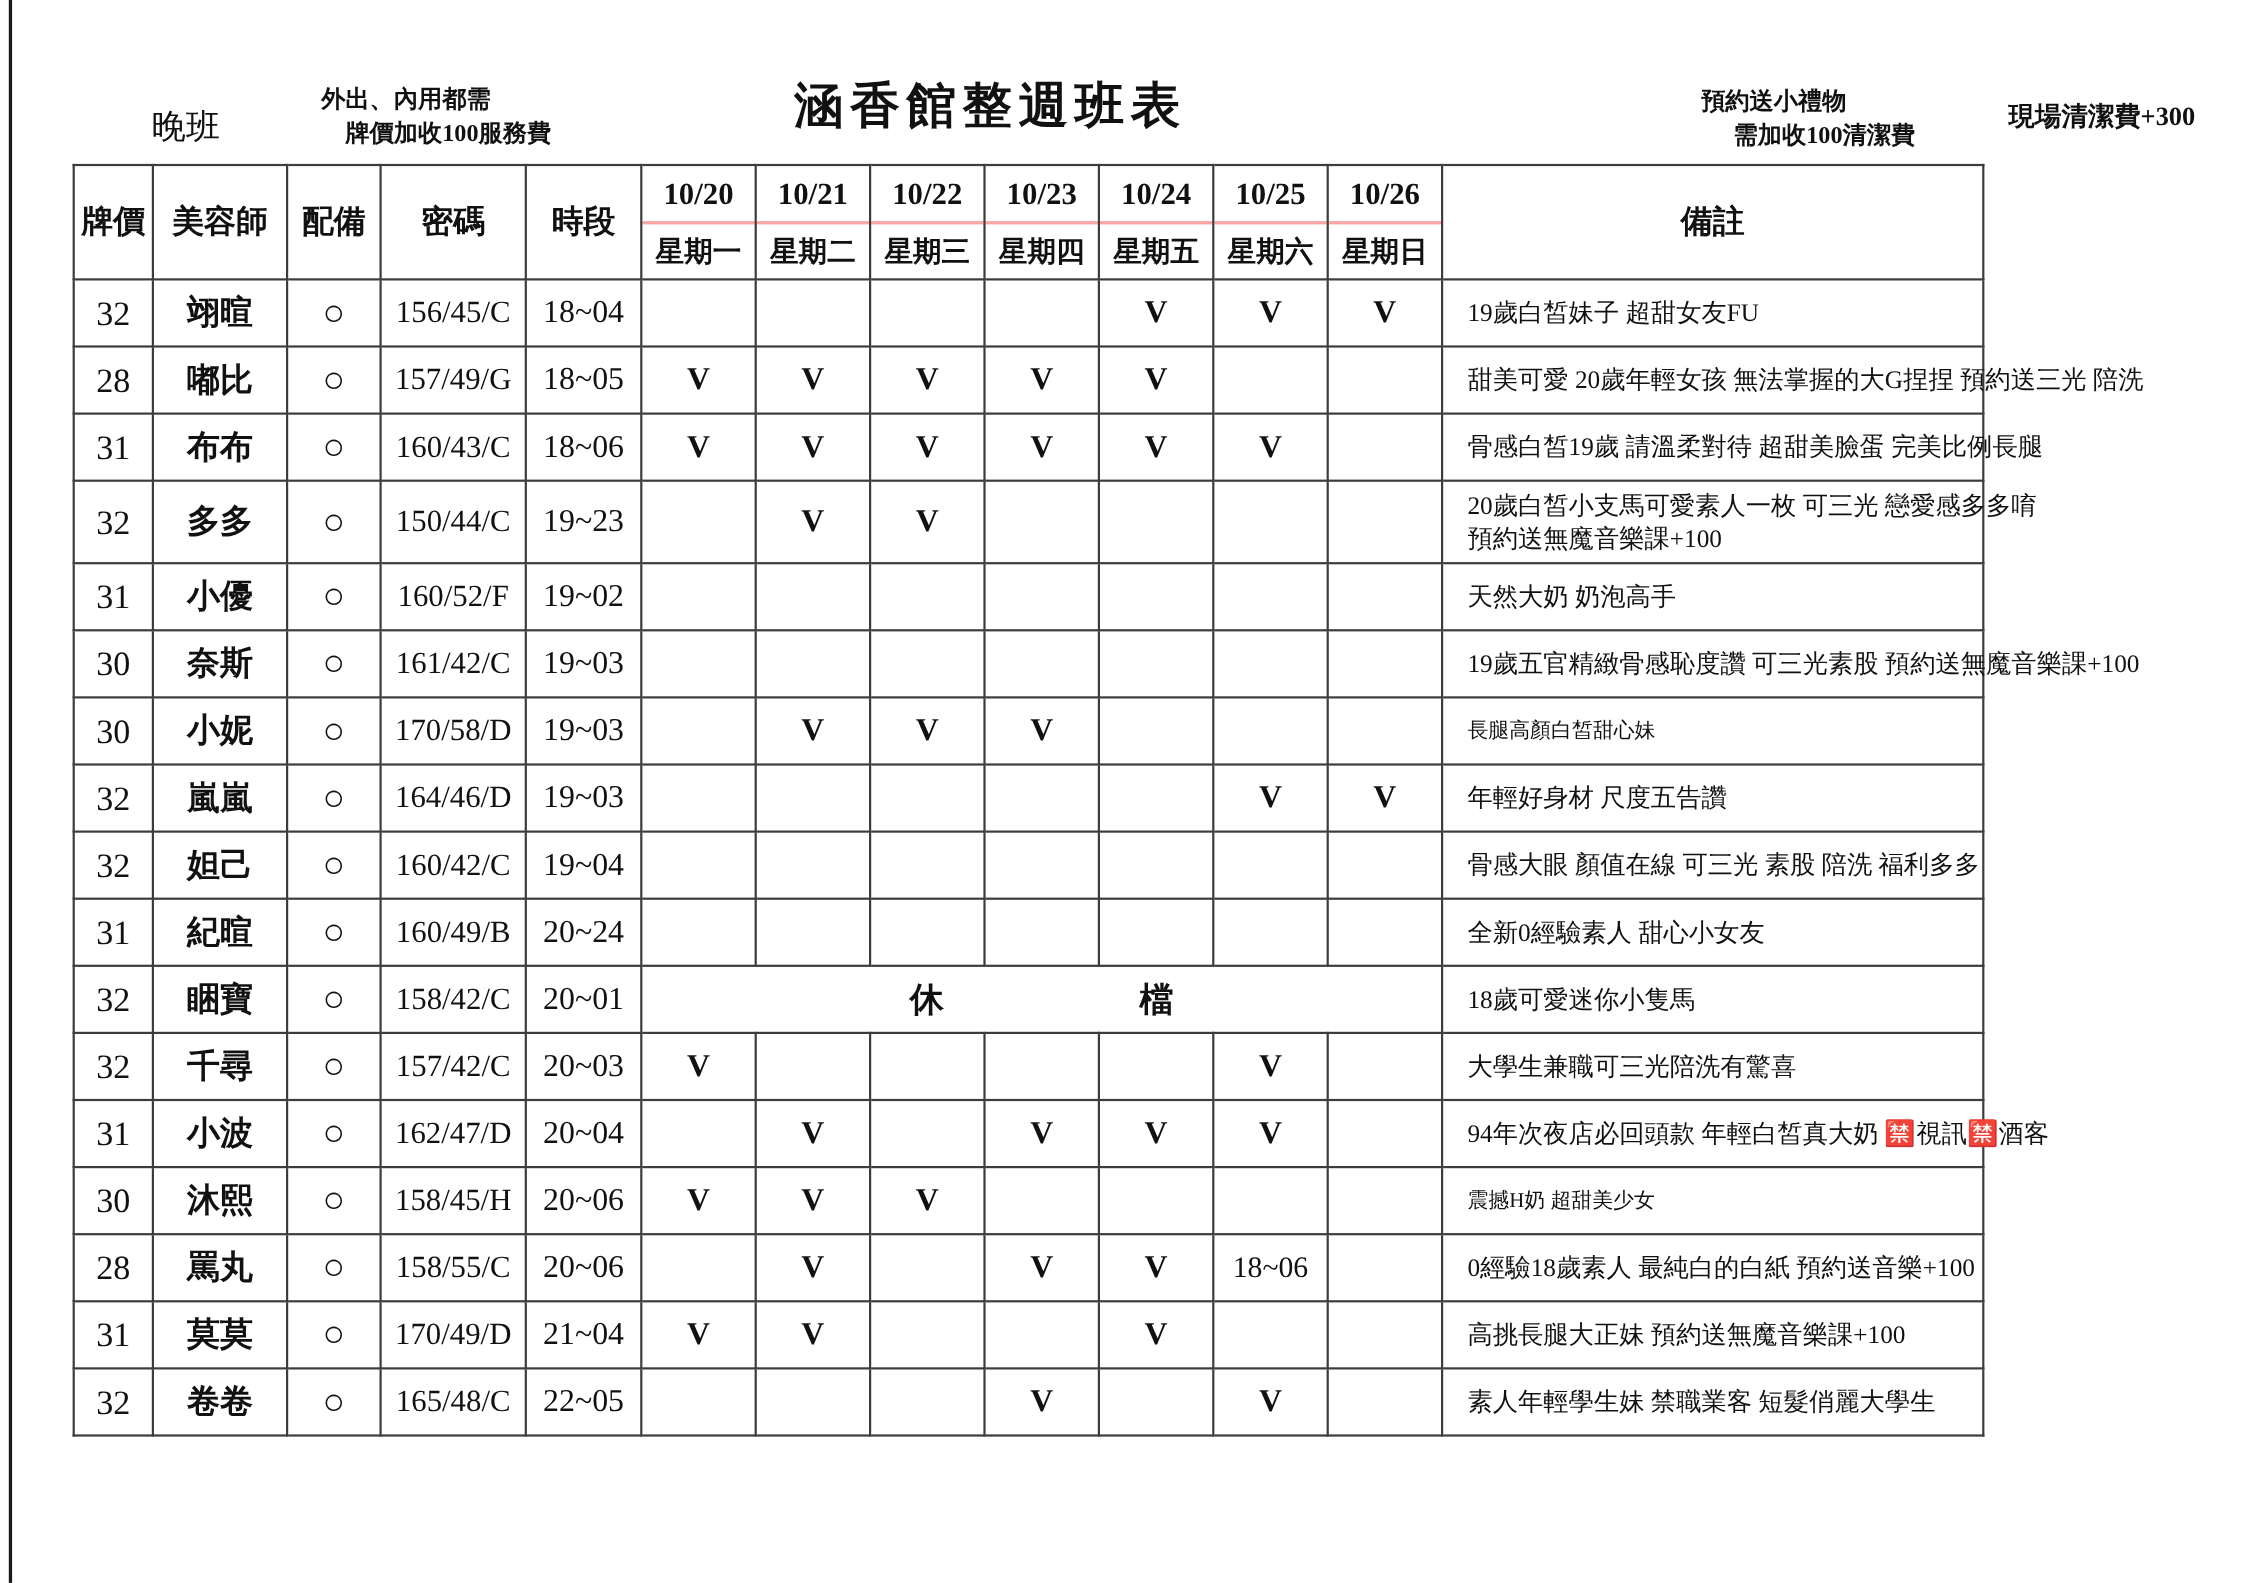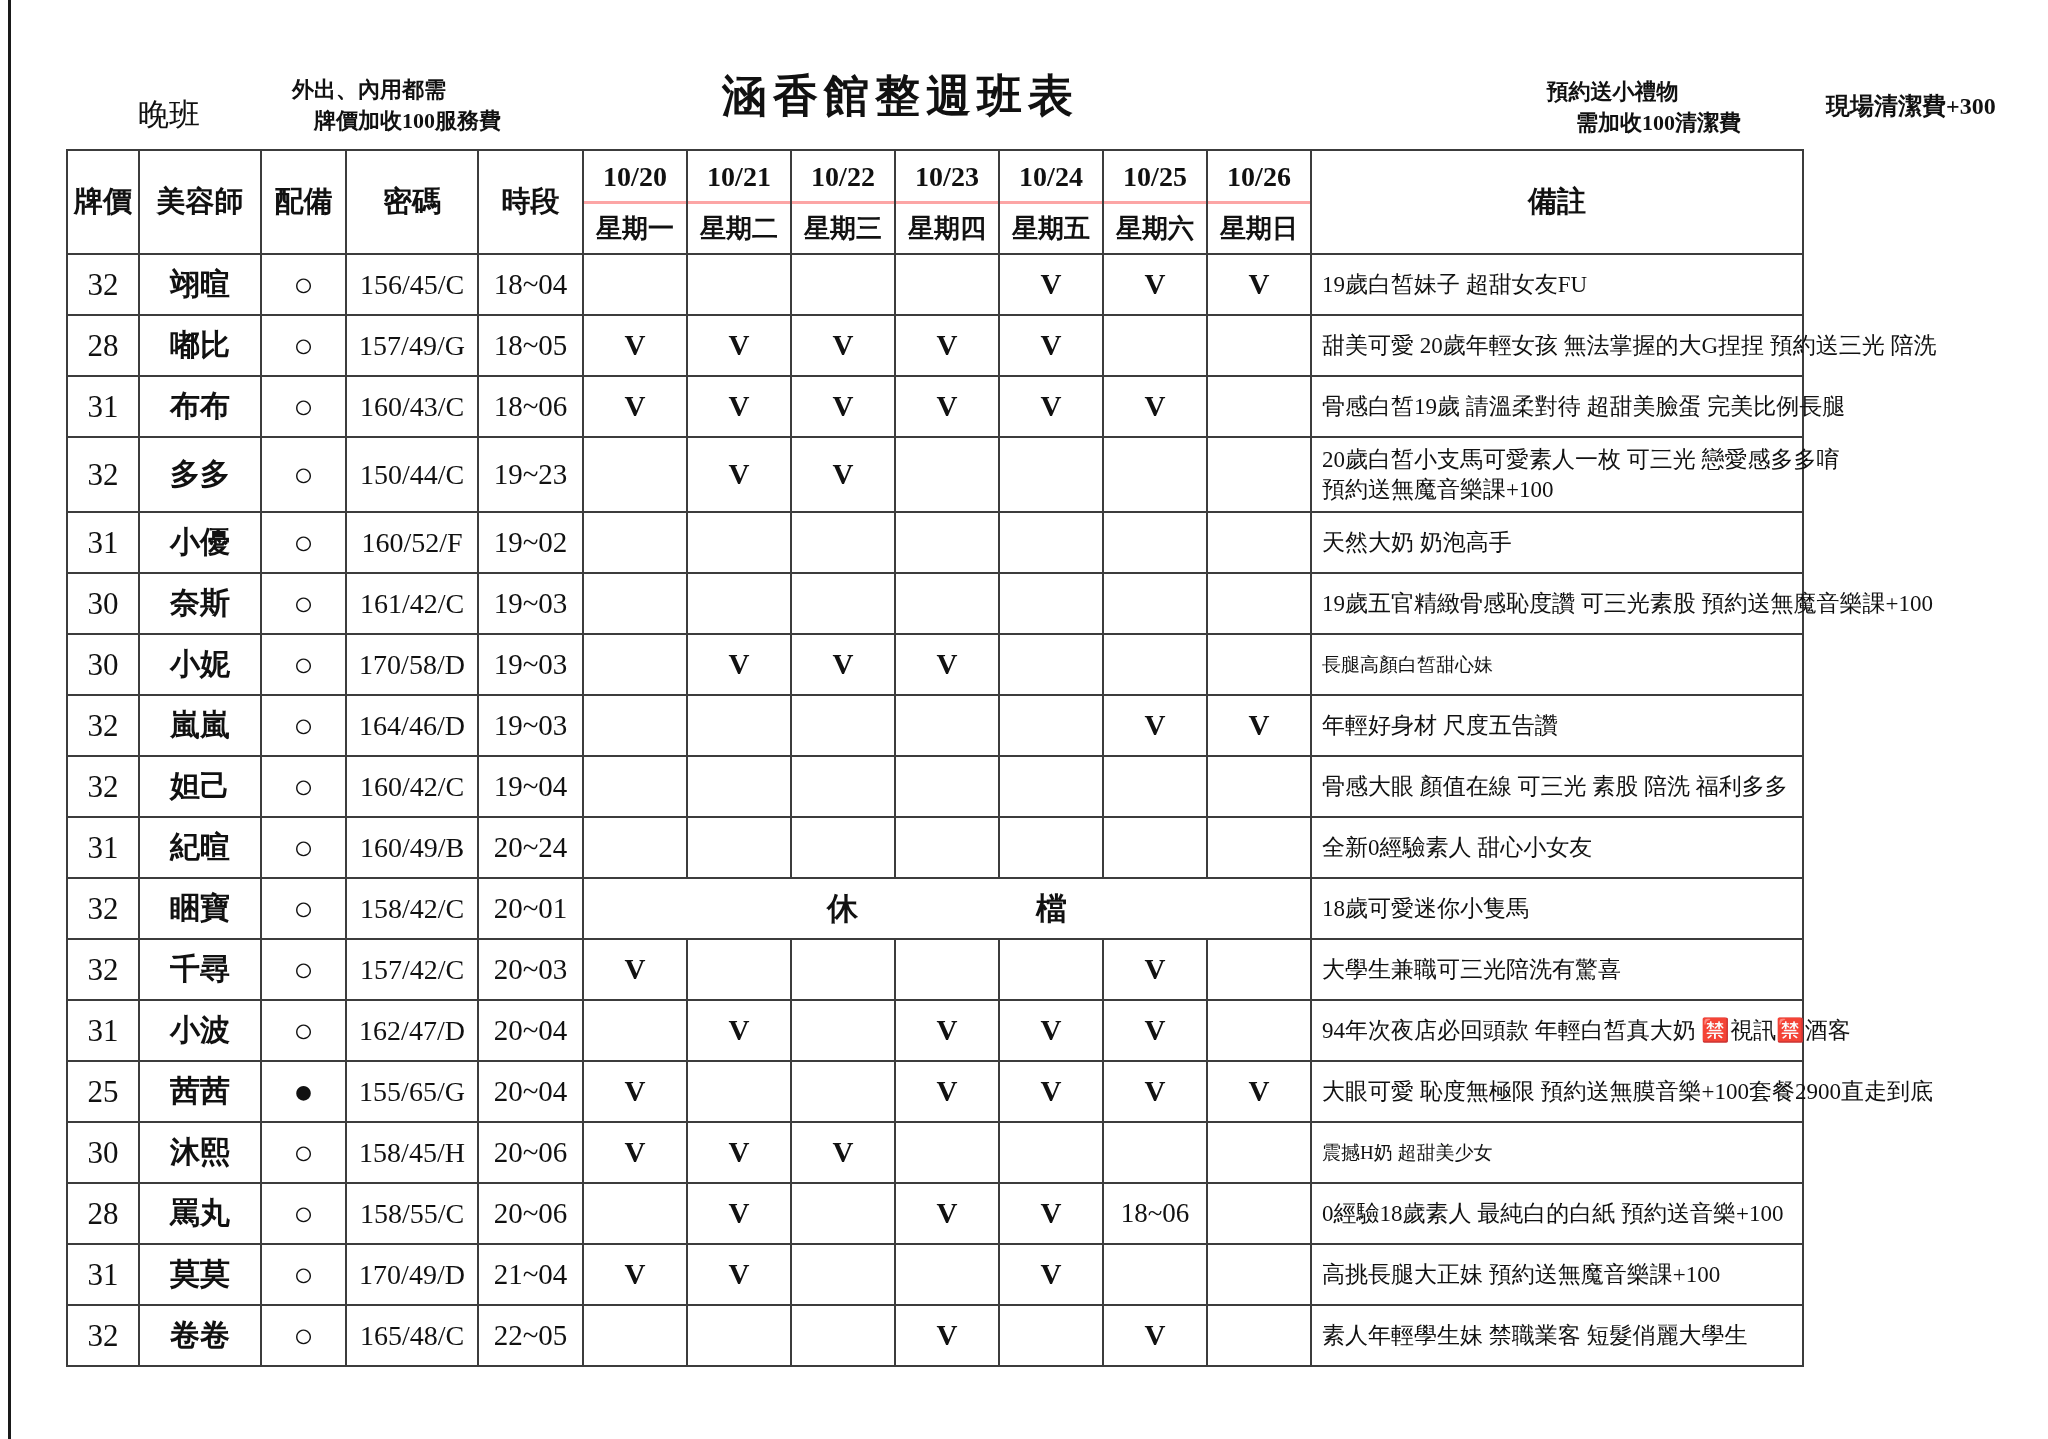--- a/index.html
+++ b/index.html
@@ -44,21 +44,21 @@
   .sched tbody tr.tall{height:75px;}
   td.c-price{font-size:31px;}
   td.c-name{font-size:30px;font-weight:bold;}
   td.c-equip{font-size:34px;line-height:0;}
   td.c-code{font-size:28px;}
   td.c-time{font-size:29px;}
   td.c-mark{font-size:29px;font-weight:bold;}
   td.c-mark.timecode{font-size:27px;font-weight:normal;}
   td.c-leave{font-size:31px;font-weight:bold;}
   td.c-leave .leave-wrap{display:flex;justify-content:center;gap:178px;}
-  td.c-note{text-align:left;padding-left:10px;white-space:nowrap;}
+  td.c-note{text-align:left;padding-left:22px;white-space:nowrap;}
   .note-line{font-size:23px;line-height:30px;white-space:nowrap;}
   .note-line.small{font-size:19px;}
 </style>
 </head>
 <body>
 
 <div class="left-rule"></div>
 
 <div class="hdr shift">晚班</div>
 
@@ -346,37 +346,20 @@
         <td class="c-mark"></td>
         <td class="c-mark">V</td>
         <td class="c-mark">V</td>
         <td class="c-mark">V</td>
         <td class="c-mark"></td>
         <td class="c-note">
           <div class="note-line">94年次夜店必回頭款 年輕白皙真大奶 🈲視訊🈲酒客</div>
         </td>
       </tr>
       <tr>
-        <td class="c-price">25</td>
-        <td class="c-name">茜茜</td>
-        <td class="c-equip">●</td>
-        <td class="c-code">155/65/G</td>
-        <td class="c-time">20~04</td>
-        <td class="c-mark">V</td>
-        <td class="c-mark"></td>
-        <td class="c-mark"></td>
-        <td class="c-mark">V</td>
-        <td class="c-mark">V</td>
-        <td class="c-mark">V</td>
-        <td class="c-mark">V</td>
-        <td class="c-note">
-          <div class="note-line">大眼可愛 恥度無極限 預約送無膜音樂+100套餐2900直走到底</div>
-        </td>
-      </tr>
-      <tr>
         <td class="c-price">30</td>
         <td class="c-name">沐熙</td>
         <td class="c-equip">○</td>
         <td class="c-code">158/45/H</td>
         <td class="c-time">20~06</td>
         <td class="c-mark">V</td>
         <td class="c-mark">V</td>
         <td class="c-mark">V</td>
         <td class="c-mark"></td>
         <td class="c-mark"></td>

